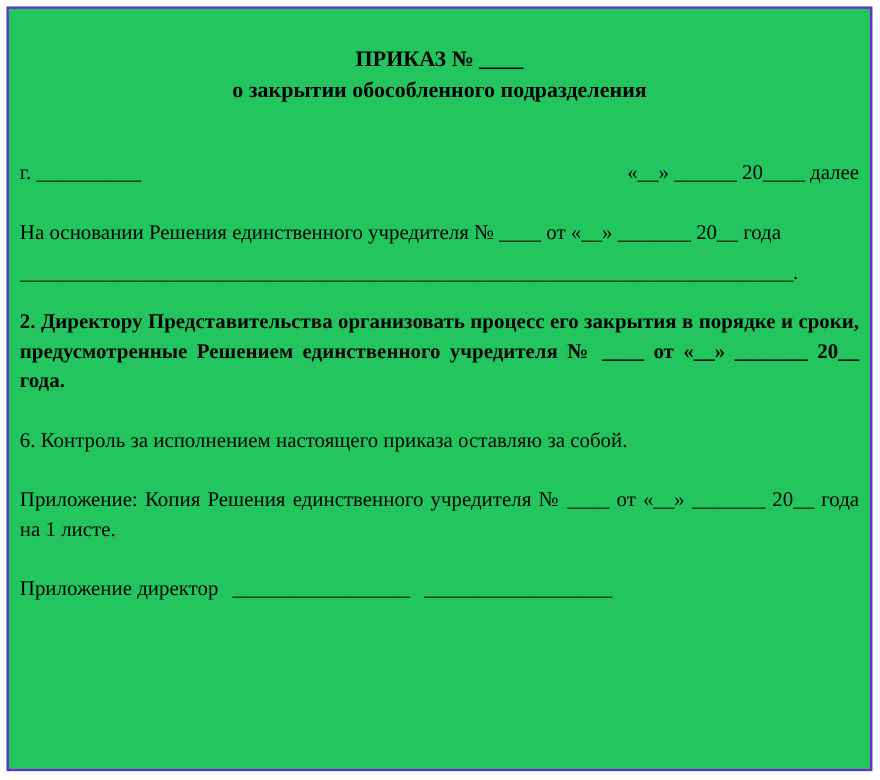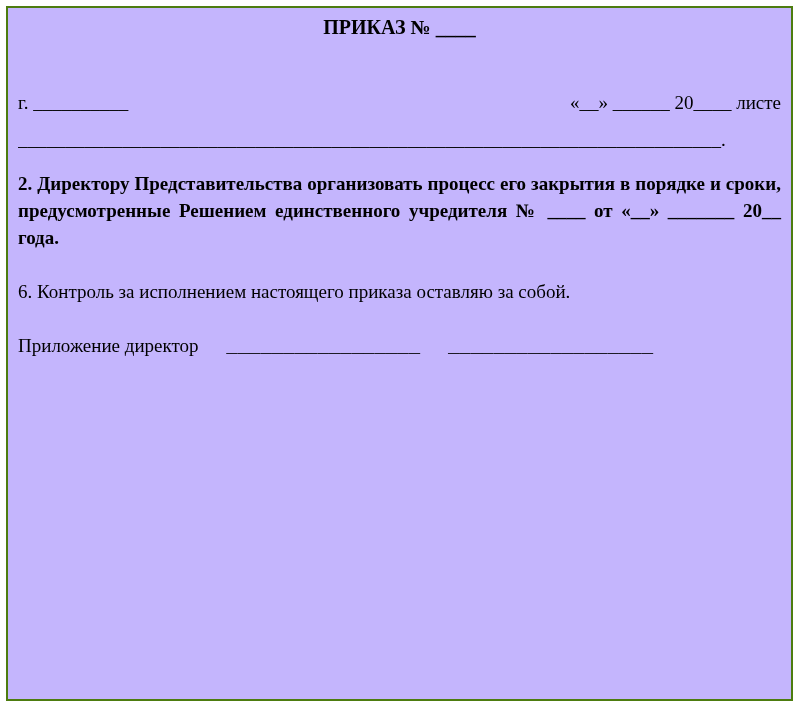--- a/index.html
+++ b/index.html
@@ -14,24 +14,24 @@
     font-family: "Liberation Serif", serif;
     color: #000000;
     overflow: hidden;
   }
   .frame {
     position: absolute;
     left: 6px;
     top: 6px;
     right: 7px;
     bottom: 8px;
-    border: 2px solid #4d7c0f;
+    border: 2px solid #6d28d9;
     box-sizing: border-box;
-    padding: 5px 10px 0 10px;
-    background: #c4b5fd;
+    padding: 32px 10px 0 10px;
+    background: #22c55e;
   }
   .title-block {
     text-align: center;
     font-weight: bold;
     font-size: 20px;
     line-height: 28px;
     margin-top: 0;
   }
   .body-text {
     font-size: 19px;
@@ -45,45 +45,48 @@
   }
   .para { margin: 27px 0 0 0; }
   .para-justify { text-align: justify; }
   .address-line {
     margin: 10px 0 12px 0;
     white-space: nowrap;
     overflow: hidden;
   }
   .para-item2 { margin-top: 17px; font-weight: bold; }
   .signature-row { margin-top: 27px; }
-  .signature-row span + span { margin-left: 23px; font-family: Liberation Mono, monospace; }
+  .signature-row span + span { margin-left: 8px; }
 </style>
 </head>
 <body>
 
 <div class="frame">
 
   <div class="title-block">
     <div>ПРИКАЗ № ____</div>
+    <div>о закрытии обособленного подразделения</div>
   </div>
 
   <div class="row-citydate body-text">
     <span>г. __________</span>
-    <span>«__» ______ 20____ листе</span>
+    <span>«__» ______ 20____ далее</span>
   </div>
 
+  <p class="para body-text">На основании Решения единственного учредителя № ____ от «__» _______ 20__ года</p>
 
 
 
   <p class="address-line body-text">__________________________________________________________________________.</p>
 
   <p class="para para-item2 para-justify body-text">2. Директору Представительства организовать процесс его закрытия в порядке и сроки, предусмотренные Решением единственного учредителя № ____ от «__» _______ 20__ года.</p>
 
   <p class="para body-text">6. Контроль за исполнением настоящего приказа оставляю за собой.</p>
 
+  <p class="para para-justify body-text">Приложение: Копия Решения единственного учредителя № ____ от «__» _______ 20__ года на 1 листе.</p>
 
   <p class="para signature-row body-text">
     <span>Приложение директор</span>
     <span>_________________</span>
     <span>__________________</span>
   </p>
 
 </div>
 
 </body></html>

